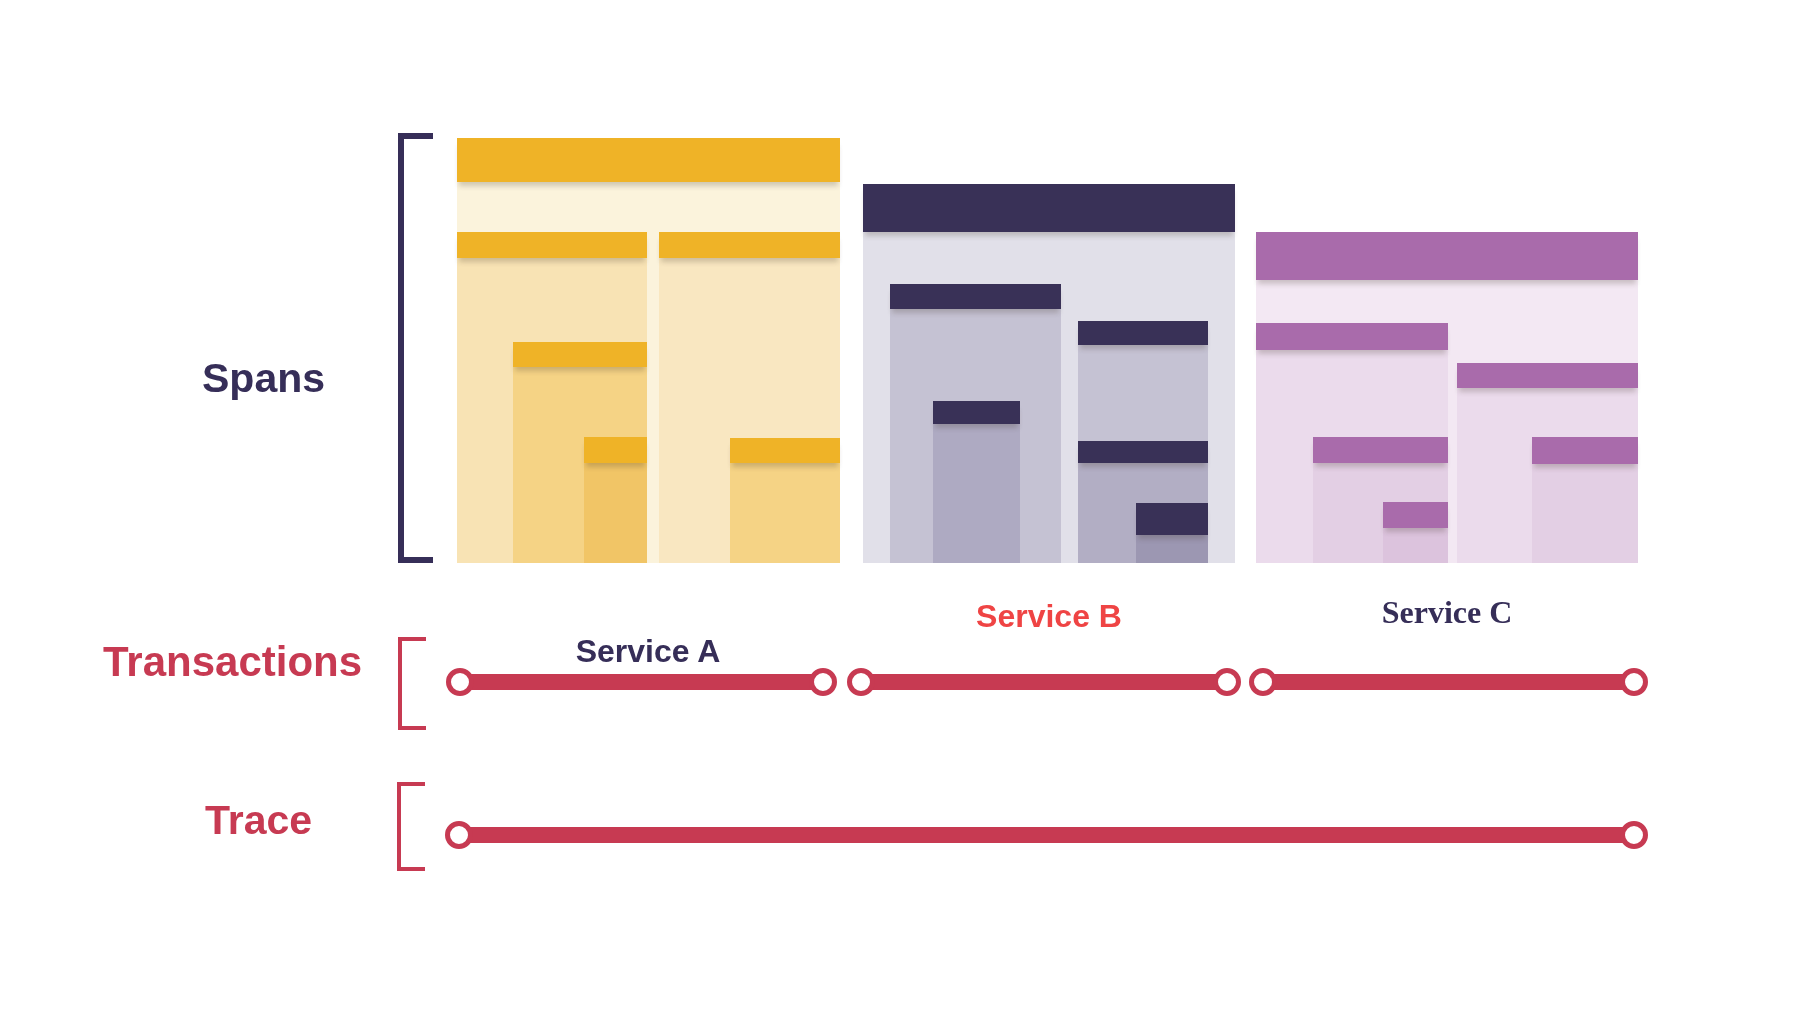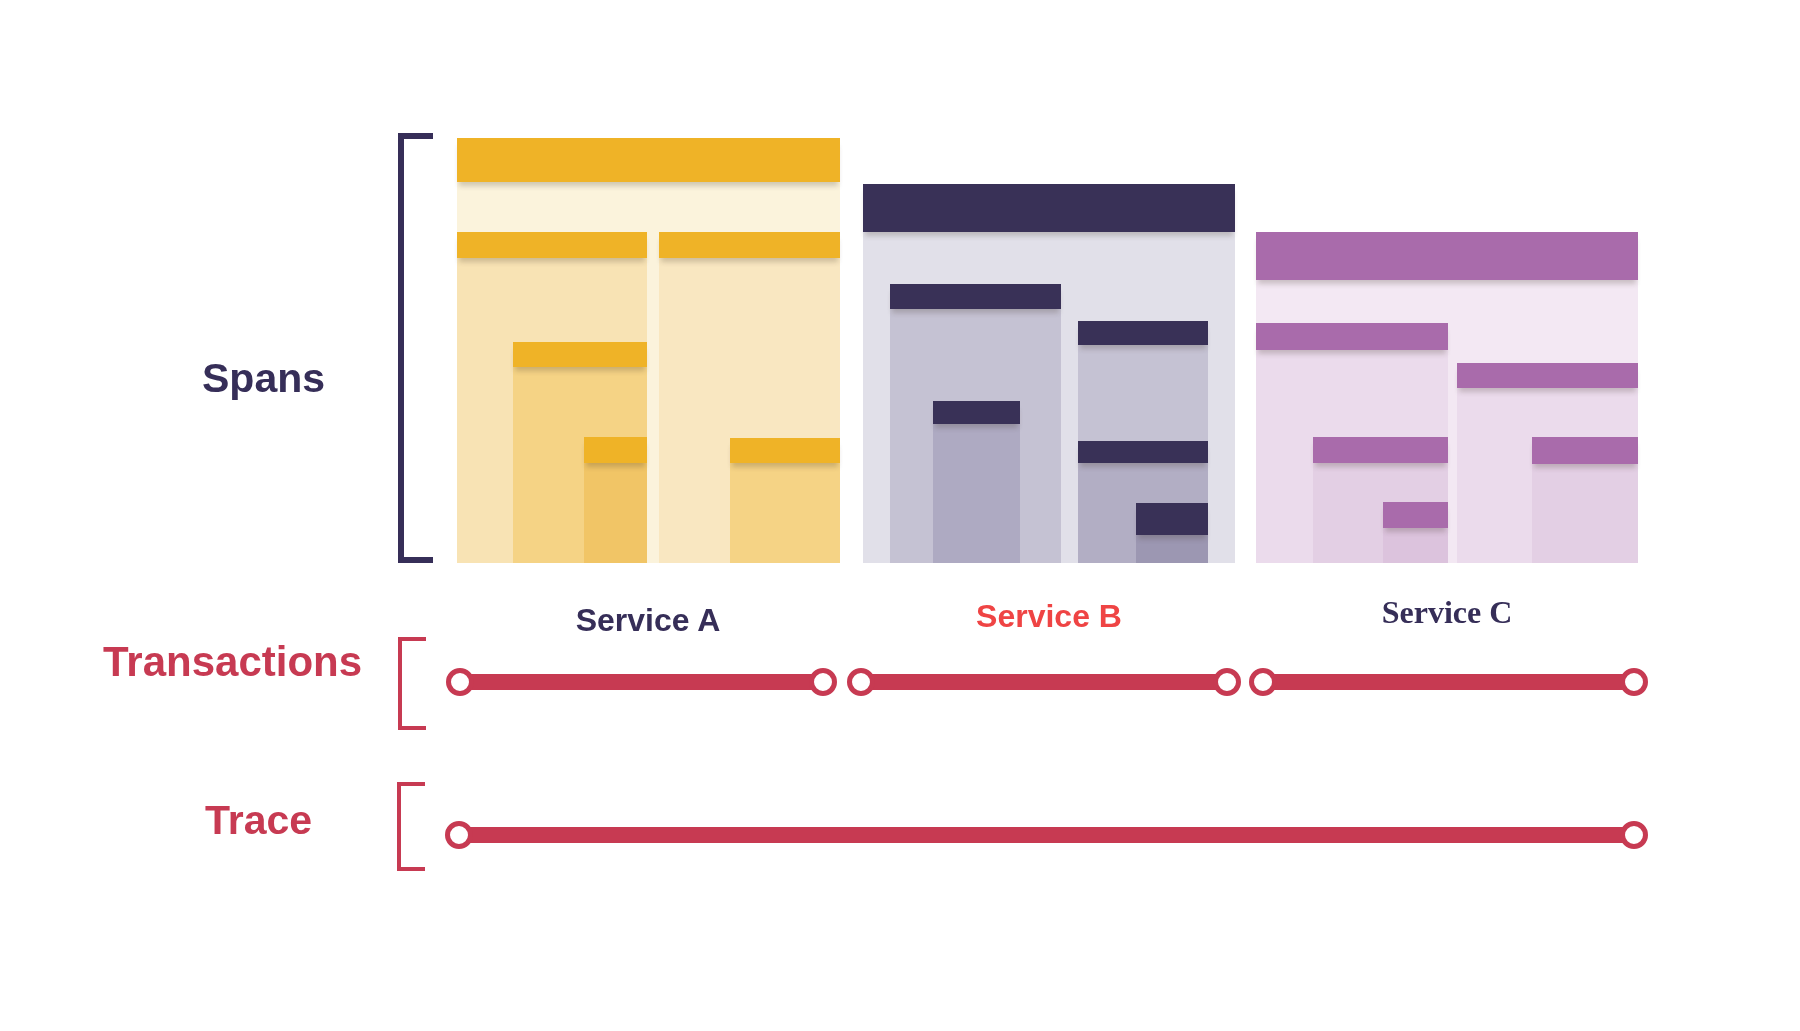--- a/index.html
+++ b/index.html
@@ -26,21 +26,21 @@
       <div class="panel" style="left: 457px; top: 258px; width: 190px; height: 305px; background: rgb(248, 227, 180);"></div>
       <div class="bar" style="left: 457px; top: 232px; width: 190px; height: 26px; background: rgb(239, 179, 39);"></div>
       <div class="panel" style="left: 513px; top: 367px; width: 134px; height: 196px; background: rgb(245, 211, 133);"></div>
       <div class="bar" style="left: 513px; top: 342px; width: 134px; height: 25px; background: rgb(239, 179, 39);"></div>
       <div class="panel" style="left: 584px; top: 463px; width: 63px; height: 100px; background: rgb(241, 197, 102);"></div>
       <div class="bar" style="left: 584px; top: 437px; width: 63px; height: 26px; background: rgb(239, 179, 39);"></div>
       <div class="panel" style="left: 659px; top: 258px; width: 181px; height: 305px; background: rgb(249, 231, 193);"></div>
       <div class="bar" style="left: 659px; top: 232px; width: 181px; height: 26px; background: rgb(239, 179, 39);"></div>
       <div class="panel" style="left: 730px; top: 463px; width: 110px; height: 100px; background: rgb(245, 211, 133);"></div>
       <div class="bar" style="left: 730px; top: 438px; width: 110px; height: 25px; background: rgb(239, 179, 39);"></div>
-      <div class="svc-label" style="left: 648px; top: 604px; color: rgb(54, 46, 88); font-size: 32px;">Service A</div>
+      <div class="svc-label" style="left: 648px; top: 635px; color: rgb(54, 46, 88); font-size: 32px;">Service A</div>
       <div class="panel" style="left: 863px; top: 184px; width: 372px; height: 379px; background: rgb(225, 224, 233);"></div>
       <div class="bar" style="left: 863px; top: 184px; width: 372px; height: 48px; background: rgb(57, 49, 87);"></div>
       <div class="panel" style="left: 890px; top: 309px; width: 171px; height: 254px; background: rgb(197, 194, 211);"></div>
       <div class="bar" style="left: 890px; top: 284px; width: 171px; height: 25px; background: rgb(57, 49, 87);"></div>
       <div class="panel" style="left: 933px; top: 424px; width: 87px; height: 139px; background: rgb(174, 170, 194);"></div>
       <div class="bar" style="left: 933px; top: 401px; width: 87px; height: 23px; background: rgb(57, 49, 87);"></div>
       <div class="panel" style="left: 1078px; top: 345px; width: 130px; height: 218px; background: rgb(197, 194, 211);"></div>
       <div class="bar" style="left: 1078px; top: 321px; width: 130px; height: 24px; background: rgb(57, 49, 87);"></div>
       <div class="panel" style="left: 1078px; top: 463px; width: 130px; height: 100px; background: rgb(178, 174, 196);"></div>
       <div class="bar" style="left: 1078px; top: 441px; width: 130px; height: 22px; background: rgb(57, 49, 87);"></div>

